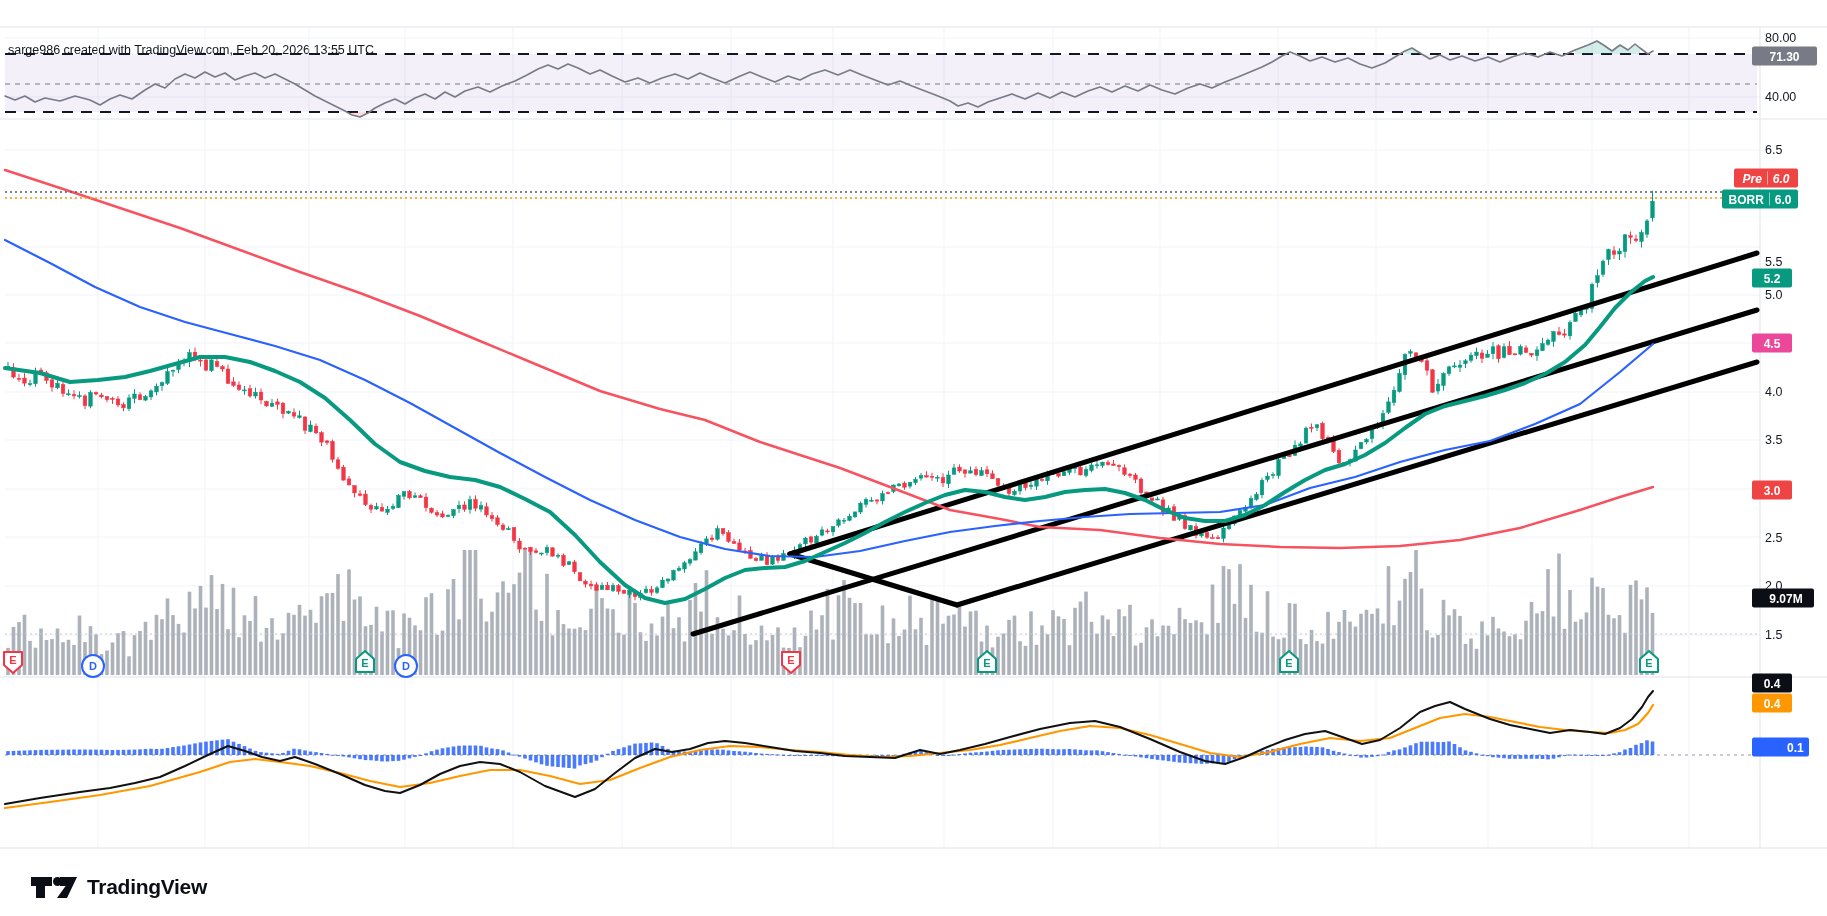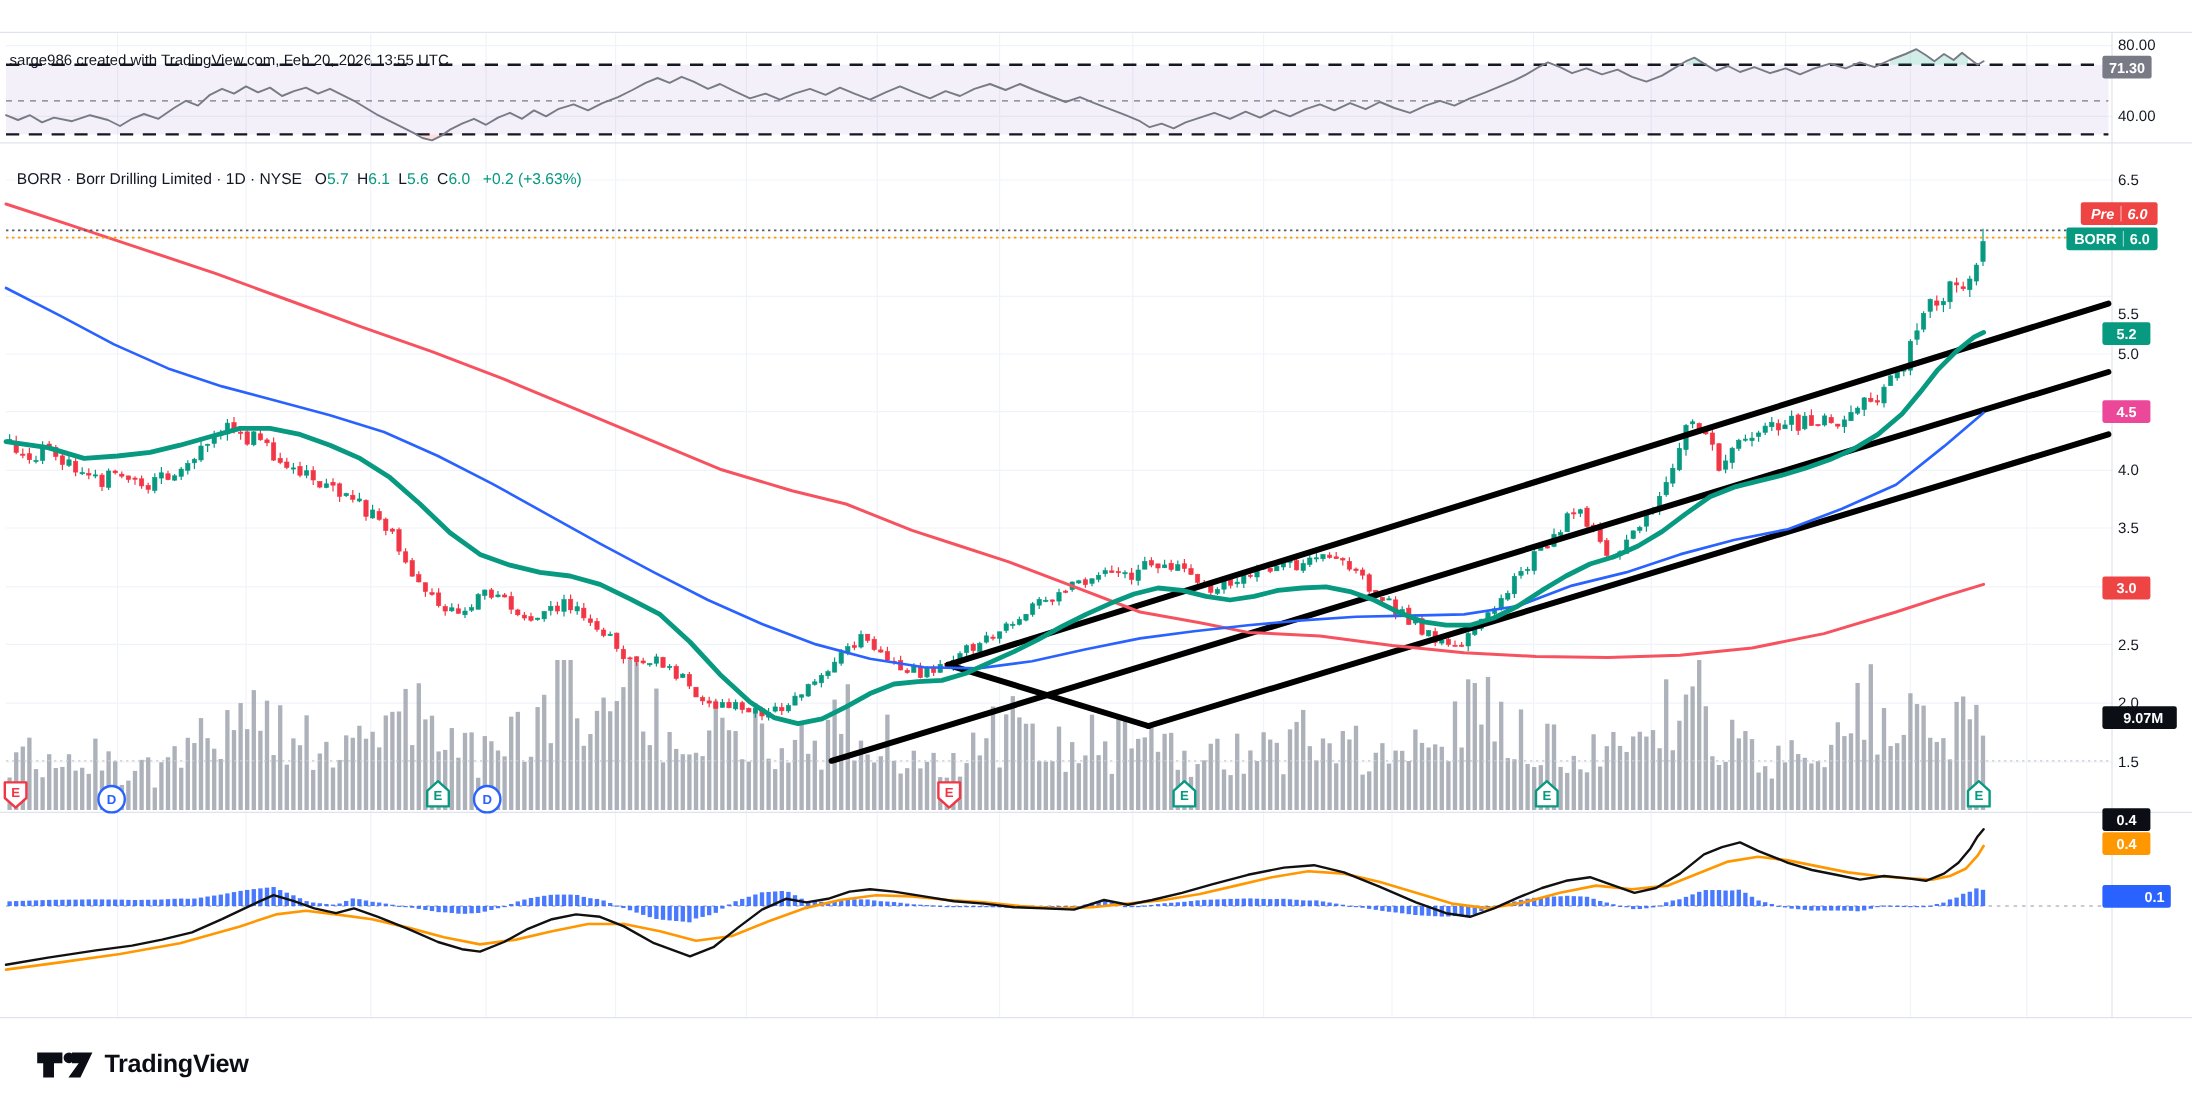--- a/index.html
+++ b/index.html
@@ -1330,25 +1330,20 @@
         <rect x="1628.7" y="748.0" width="3.6" height="7.0" fill="#2962ff" opacity="0.85"></rect>
         <rect x="1634.2" y="744.8" width="3.6" height="10.2" fill="#2962ff" opacity="0.85"></rect>
         <rect x="1639.7" y="743.1" width="3.6" height="11.9" fill="#2962ff" opacity="0.85"></rect>
         <rect x="1645.2" y="740.3" width="3.6" height="14.7" fill="#2962ff" opacity="0.85"></rect>
         <rect x="1650.7" y="741.5" width="3.6" height="13.5" fill="#2962ff" opacity="0.85"></rect>
         <polyline points="5,808 50,802 100,795 150,786 200,772 230,762 255,759 280,762 310,766 340,773 370,781 400,787 430,783 460,776 490,770 520,770 550,776 580,784 610,780 640,768 670,757 700,750 730,746 760,747 790,750 820,752 850,755 880,757 910,756 940,753 970,750 1000,745 1030,738 1060,731 1090,726 1120,728 1150,735 1180,744 1210,753 1240,757 1270,752 1300,744 1330,738 1360,741 1390,738 1415,728 1440,718 1465,714 1490,717 1515,722 1540,727 1565,730 1590,732 1610,733 1625,730 1638,724 1648,713 1653,705" fill="none" stroke="#ff9800" stroke-width="2.2" stroke-linejoin="round" stroke-linecap="round"></polyline>
         <polyline points="5,804 40,798 80,792 110,788 135,783 160,777 185,766 210,754 228,746 245,751 262,757 280,761 295,757 315,764 340,774 365,785 385,791 400,793 420,785 440,774 460,766 480,762 500,764 520,772 545,786 575,797 595,789 615,773 635,758 655,749 672,752 690,749 708,743 725,741 745,743 770,747 795,751 820,753 845,756 870,757 895,758 920,750 940,754 960,750 985,744 1010,737 1040,729 1070,723 1095,721 1120,727 1150,739 1180,752 1205,761 1225,764 1245,757 1265,748 1285,740 1305,734 1325,731 1345,738 1362,744 1380,740 1400,728 1420,712 1435,706 1450,702 1465,709 1490,719 1510,725 1530,729 1550,733 1570,730 1590,732 1605,734 1620,728 1632,719 1642,707 1648,697 1653,691" fill="none" stroke="#111111" stroke-width="2" stroke-linejoin="round" stroke-linecap="round"></polyline>
       </g>
     </svg>
 
-  <div id="symbol-line">
-    <span>BORR · Borr Drilling Limited · 1D · NYSE</span>
-    <span id="ohlc-container"><span class="lbl">O</span><span class="val">5.7</span><span class="lbl">H</span><span class="val">6.1</span><span class="lbl">L</span><span class="val">5.6</span><span class="lbl">C</span><span class="val">6.0</span></span>
-    <span class="val" style="margin-left: 7px;">+0.2 (+3.63%)</span>
-  </div>
 
   <div id="price-axis"></div>
   <div id="time-axis"></div>
 
   <div id="logo">
     <svg width="48" height="26" viewBox="0 0 48 26">
       <path d="M1 3 h21 v9 h-7 v12 h-9 V12 H1 Z" fill="#0b0e14"></path>
       <circle cx="27.5" cy="7.5" r="4.5" fill="#0b0e14"></circle>
       <path d="M30 3 h17 l-10 21 h-10 l8.6 -12 h-5.6 Z" fill="#0b0e14"></path>
     </svg>
@@ -1357,21 +1352,21 @@
 <div class="axis-label" style="top: 38px;">80.00</div>
     <div class="axis-label" style="top: 97px;">40.00</div>
     <div class="axis-label" style="top: 150px;">6.5</div>
     <div class="axis-label" style="top: 262px;">5.5</div>
     <div class="axis-label" style="top: 295px;">5.0</div>
     <div class="axis-label" style="top: 392px;">4.0</div>
     <div class="axis-label" style="top: 440px;">3.5</div>
     <div class="axis-label" style="top: 538px;">2.5</div>
     <div class="axis-label" style="top: 586px;">2.0</div>
     <div class="axis-label" style="top: 635px;">1.5</div>
-    <div class="badge" style="background: rgb(120, 123, 134); left: 1752px; top: 56px; width: 41px;">71.30</div>
+    <div class="badge" style="background: rgb(120, 123, 134); left: 1752px; top: 56px; width: 65px;">71.30</div>
     <div class="badge" style="background: #ef4444; left: 1734px; top: 178px; min-width: 64px; font-style: italic;">
       <span>Pre</span>
       <span class="bsep"></span>
       <span>6.0</span>
     </div>
     <div class="badge" style="background: rgb(8, 153, 129); left: 1722px; top: 199px; min-width: 76px;">
       <span>BORR</span>
       <span class="bsep"></span>
       <span>6.0</span>
     </div>

